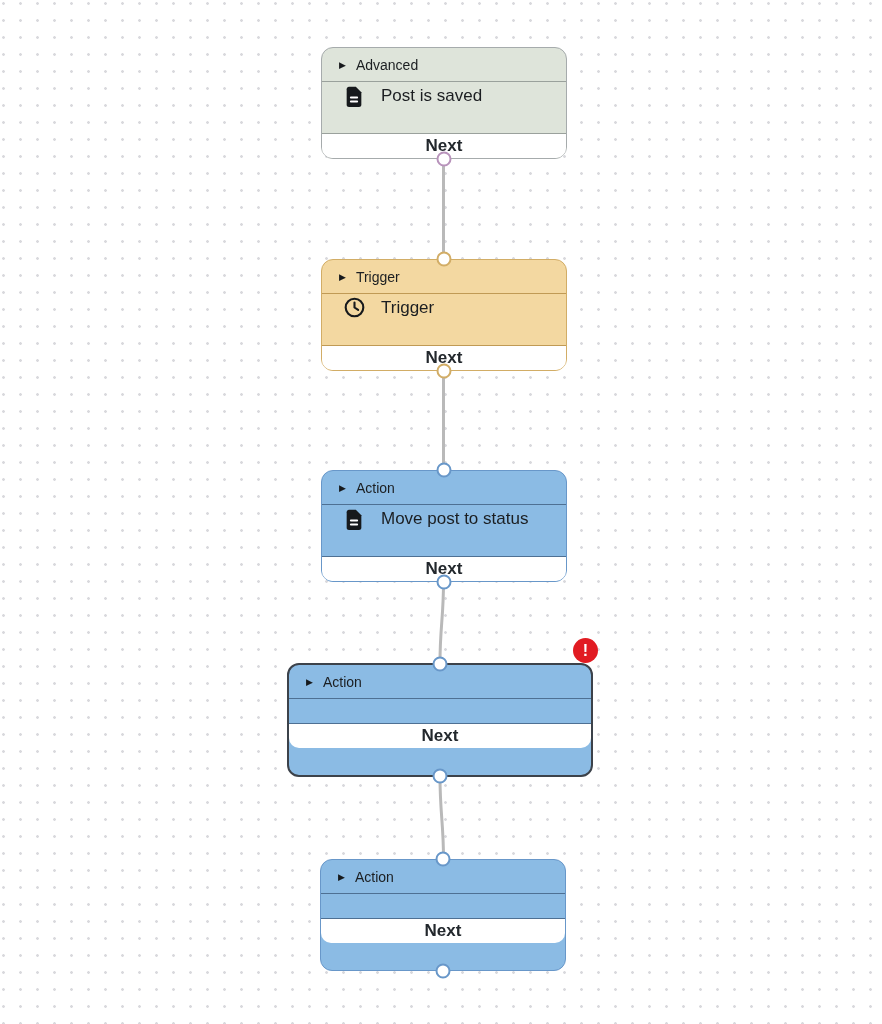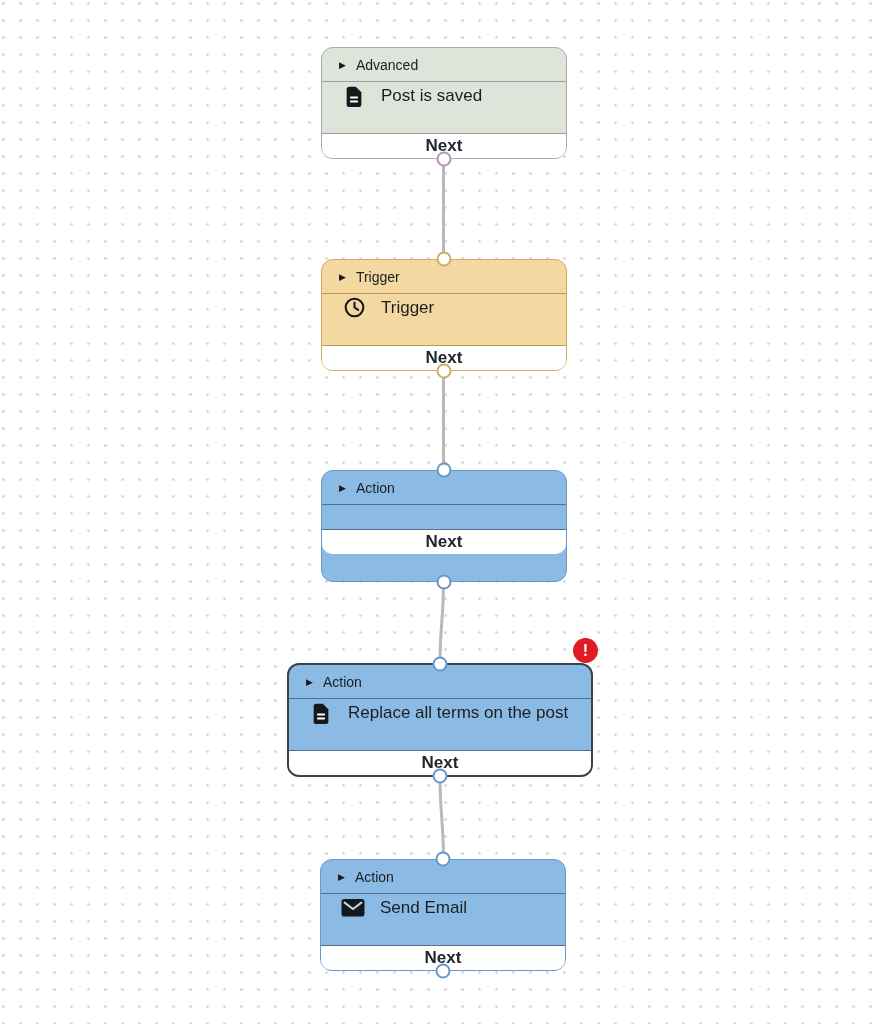--- a/index.html
+++ b/index.html
@@ -177,62 +177,53 @@
     </div>
     <span class="handle in"></span>
     <span class="handle out"></span>
   </div>
 
   <div class="node n2" style="--fill: #8bbbe4; --border: #6897c9; --divider: #4e7093; --handle: #6897c9;">
     <div class="node-header">
       <span class="tri">▶</span>
       <span>Action</span>
     </div>
-    <div class="node-footer">
-      <span>Next</span>
-    </div>
-    <span class="handle in"></span>
-    <span class="handle out"></span>
-  </div>
-
-  <div class="node n3 selected" style="--fill: #8bbbe4; --border: #3c424a; --divider: #4e7093; --handle: #6897c9;">
-    <div class="node-header">
-      <span class="tri">▶</span>
-      <span>Action</span>
-    </div>
     <div class="node-body">
       <span class="icon">
         <svg width="22" height="22" viewBox="0 0 24 24">
           <path d="M4 4.5C4 3.1 5.1 2 6.5 2H14l6 6v13.5c0 1.4-1.1 2.5-2.5 2.5h-11C5.1 24 4 22.9 4 21.5z" fill="#16191c"></path>
           <rect x="7.5" y="12.6" width="9" height="2.2" rx="1.1" fill="#ffffff"></rect>
           <rect x="7.5" y="16.8" width="9" height="2.2" rx="1.1" fill="#ffffff"></rect>
         </svg>
       </span>
-      <span>Replace all terms on the post</span>
+      <span>Move post to status</span>
+    </div>
+    <div class="node-footer">
+      <span>Next</span>
+    </div>
+    <span class="handle in"></span>
+    <span class="handle out"></span>
+  </div>
+
+  <div class="node n3 selected" style="--fill: #8bbbe4; --border: #3c424a; --divider: #4e7093; --handle: #6897c9;">
+    <div class="node-header">
+      <span class="tri">▶</span>
+      <span>Action</span>
     </div>
     <div class="node-footer">
       <span>Next</span>
     </div>
     <span class="handle in"></span>
     <span class="handle out"></span>
   </div>
 
   <div class="node n4" style="--fill: #8bbbe4; --border: #6897c9; --divider: #4e7093; --handle: #6897c9;">
     <div class="node-header">
       <span class="tri">▶</span>
       <span>Action</span>
-    </div>
-    <div class="node-body">
-      <span class="icon">
-        <svg width="24" height="20" viewBox="0 0 24 20">
-          <rect x="0.5" y="1" width="23" height="17.5" rx="2.8" fill="#16191c"></rect>
-          <path d="M3.6 4.6 12 11 20.4 4.6" stroke="#b9d5ee" stroke-width="2.1" fill="none" stroke-linecap="round" stroke-linejoin="round"></path>
-        </svg>
-      </span>
-      <span>Send Email</span>
     </div>
     <div class="node-footer">
       <span>Next</span>
     </div>
     <span class="handle in"></span>
     <span class="handle out"></span>
   </div>
 
   <div class="error-badge" style="background: rgb(225, 27, 34);">
     <span>!</span>

